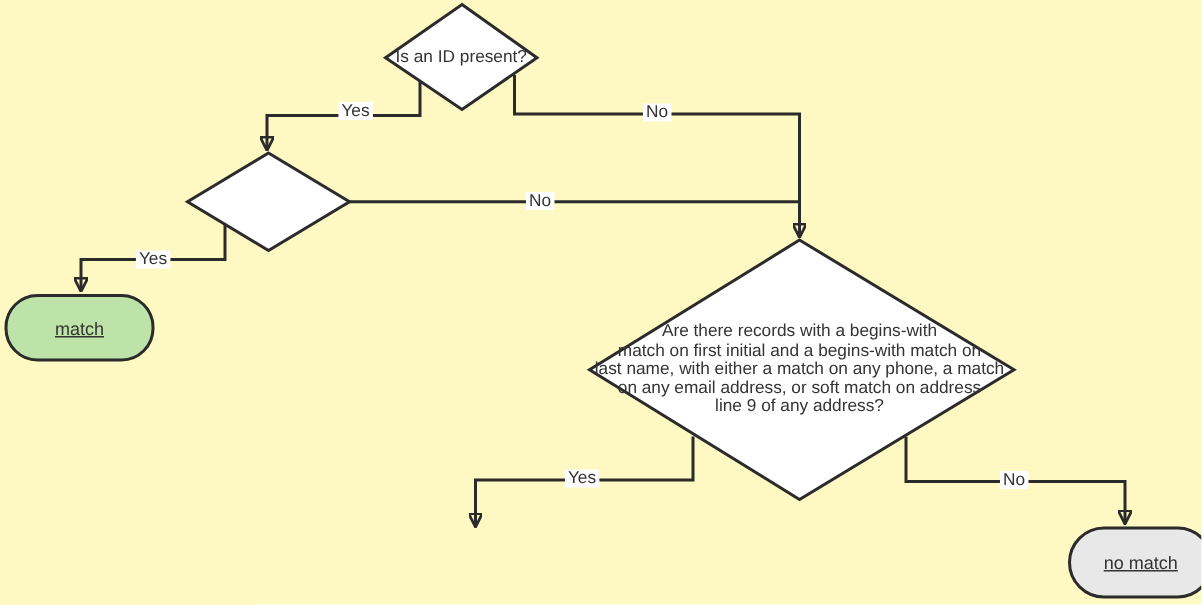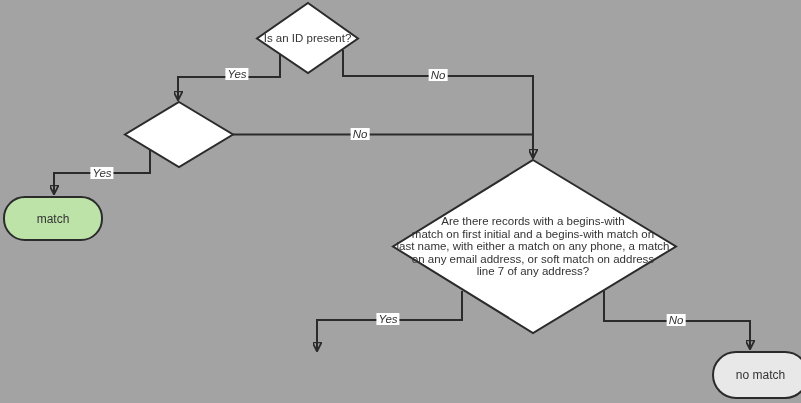--- a/index.html
+++ b/index.html
@@ -4,21 +4,21 @@
 <style>
   html, body {
     margin: 0;
     padding: 0;
     background: #ffffff;
   }
   .canvas {
     position: relative;
     width: 801px;
     height: 403px;
-    background: #a3a3a3;
+    background: #fef9c3;
     font-family: "Liberation Sans", sans-serif;
     overflow: hidden;
   }
   .connector-layer {
     position: absolute;
     left: 0;
     top: 0;
   }
   .connector-layer path {
     fill: none;
@@ -44,31 +44,31 @@
     font-size: 11.5px;
     line-height: 12.5px;
   }
   .edge-label {
     position: absolute;
     transform: translate(-50%, -50%);
     background: #ffffff;
     padding: 0 2px;
     font-size: 11.5px;
     line-height: 12px;
-    font-style: italic;
   }
   .terminal {
     position: absolute;
     box-sizing: border-box;
     border: 2px solid;
     display: flex;
     align-items: center;
     justify-content: center;
     font-size: 12px;
     text-align: right;
+    text-decoration: underline;
   }
   .terminal.match          { left: 3px;   top: 196px; width: 100px; height: 45px; border-radius: 22px; }
   .terminal.potential      { left: 268px; top: 353px; width: 99px;  height: 45px; border-radius: 22px; }
   .terminal.nomatch        { left: 712px; top: 351px; width: 97px;  height: 48px; border-radius: 24px; }
 </style>
 </head>
 <body>
 
 <div class="canvas" style="color: rgb(51, 51, 51);">
 
@@ -91,21 +91,21 @@
     <polygon points="533,160 676,246.5 533,333 393,246.5"></polygon>
   </svg>
 
   <div class="node-label" style="left:257px; top:10px; width:101px; height:56px;">Is an ID present?</div>
 
 
   <div class="node-label big" style="left:383px; top:170px; width:300px; height:153px;">Are there records with a begins-with
 match on first initial and a begins-with match on
 last name, with either a match on any phone, a match
 on any email address, or soft match on address
-line 7 of any address?</div>
+line 9 of any address?</div>
 
   <div class="terminal match" style="background-color: rgb(189, 227, 168); border-color: rgb(43, 43, 43);">
     <span>match</span>
   </div>
 
 
   <div class="terminal nomatch" style="background-color: rgb(232, 232, 232); border-color: rgb(43, 43, 43);">
     <span>no match</span>
   </div>
 

